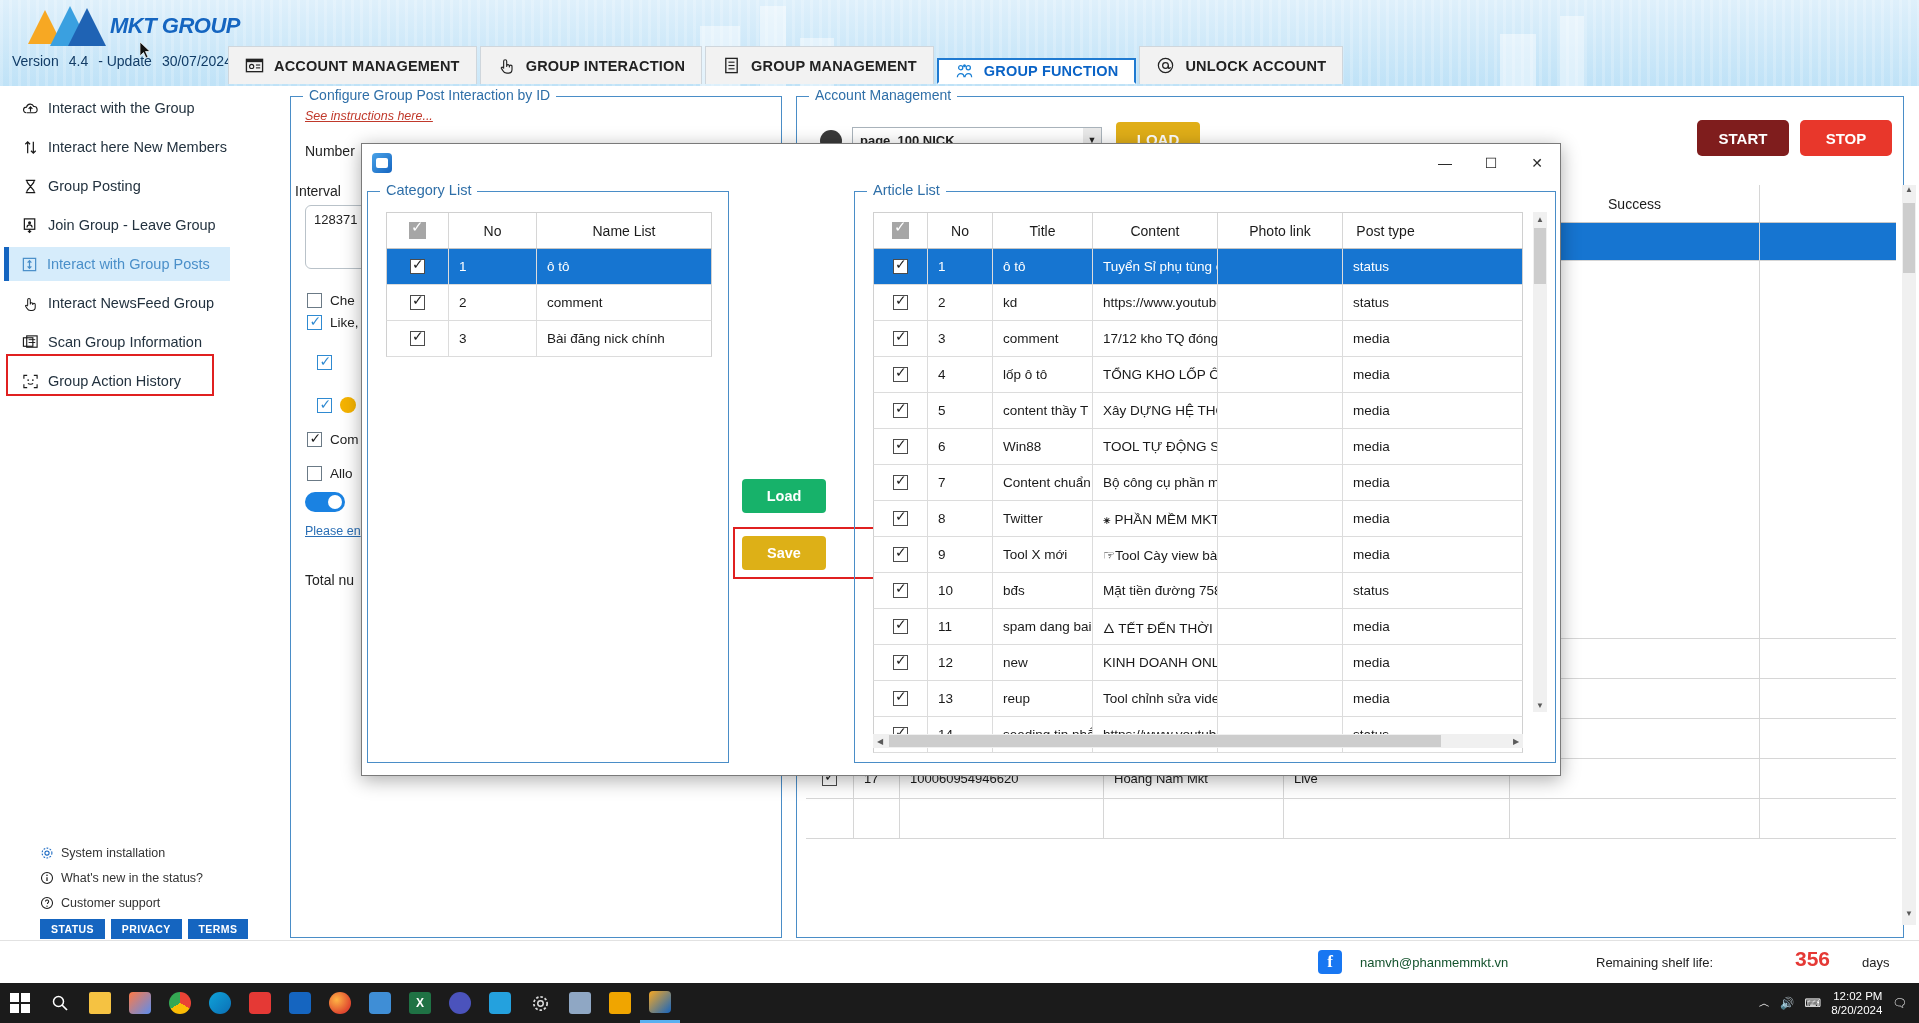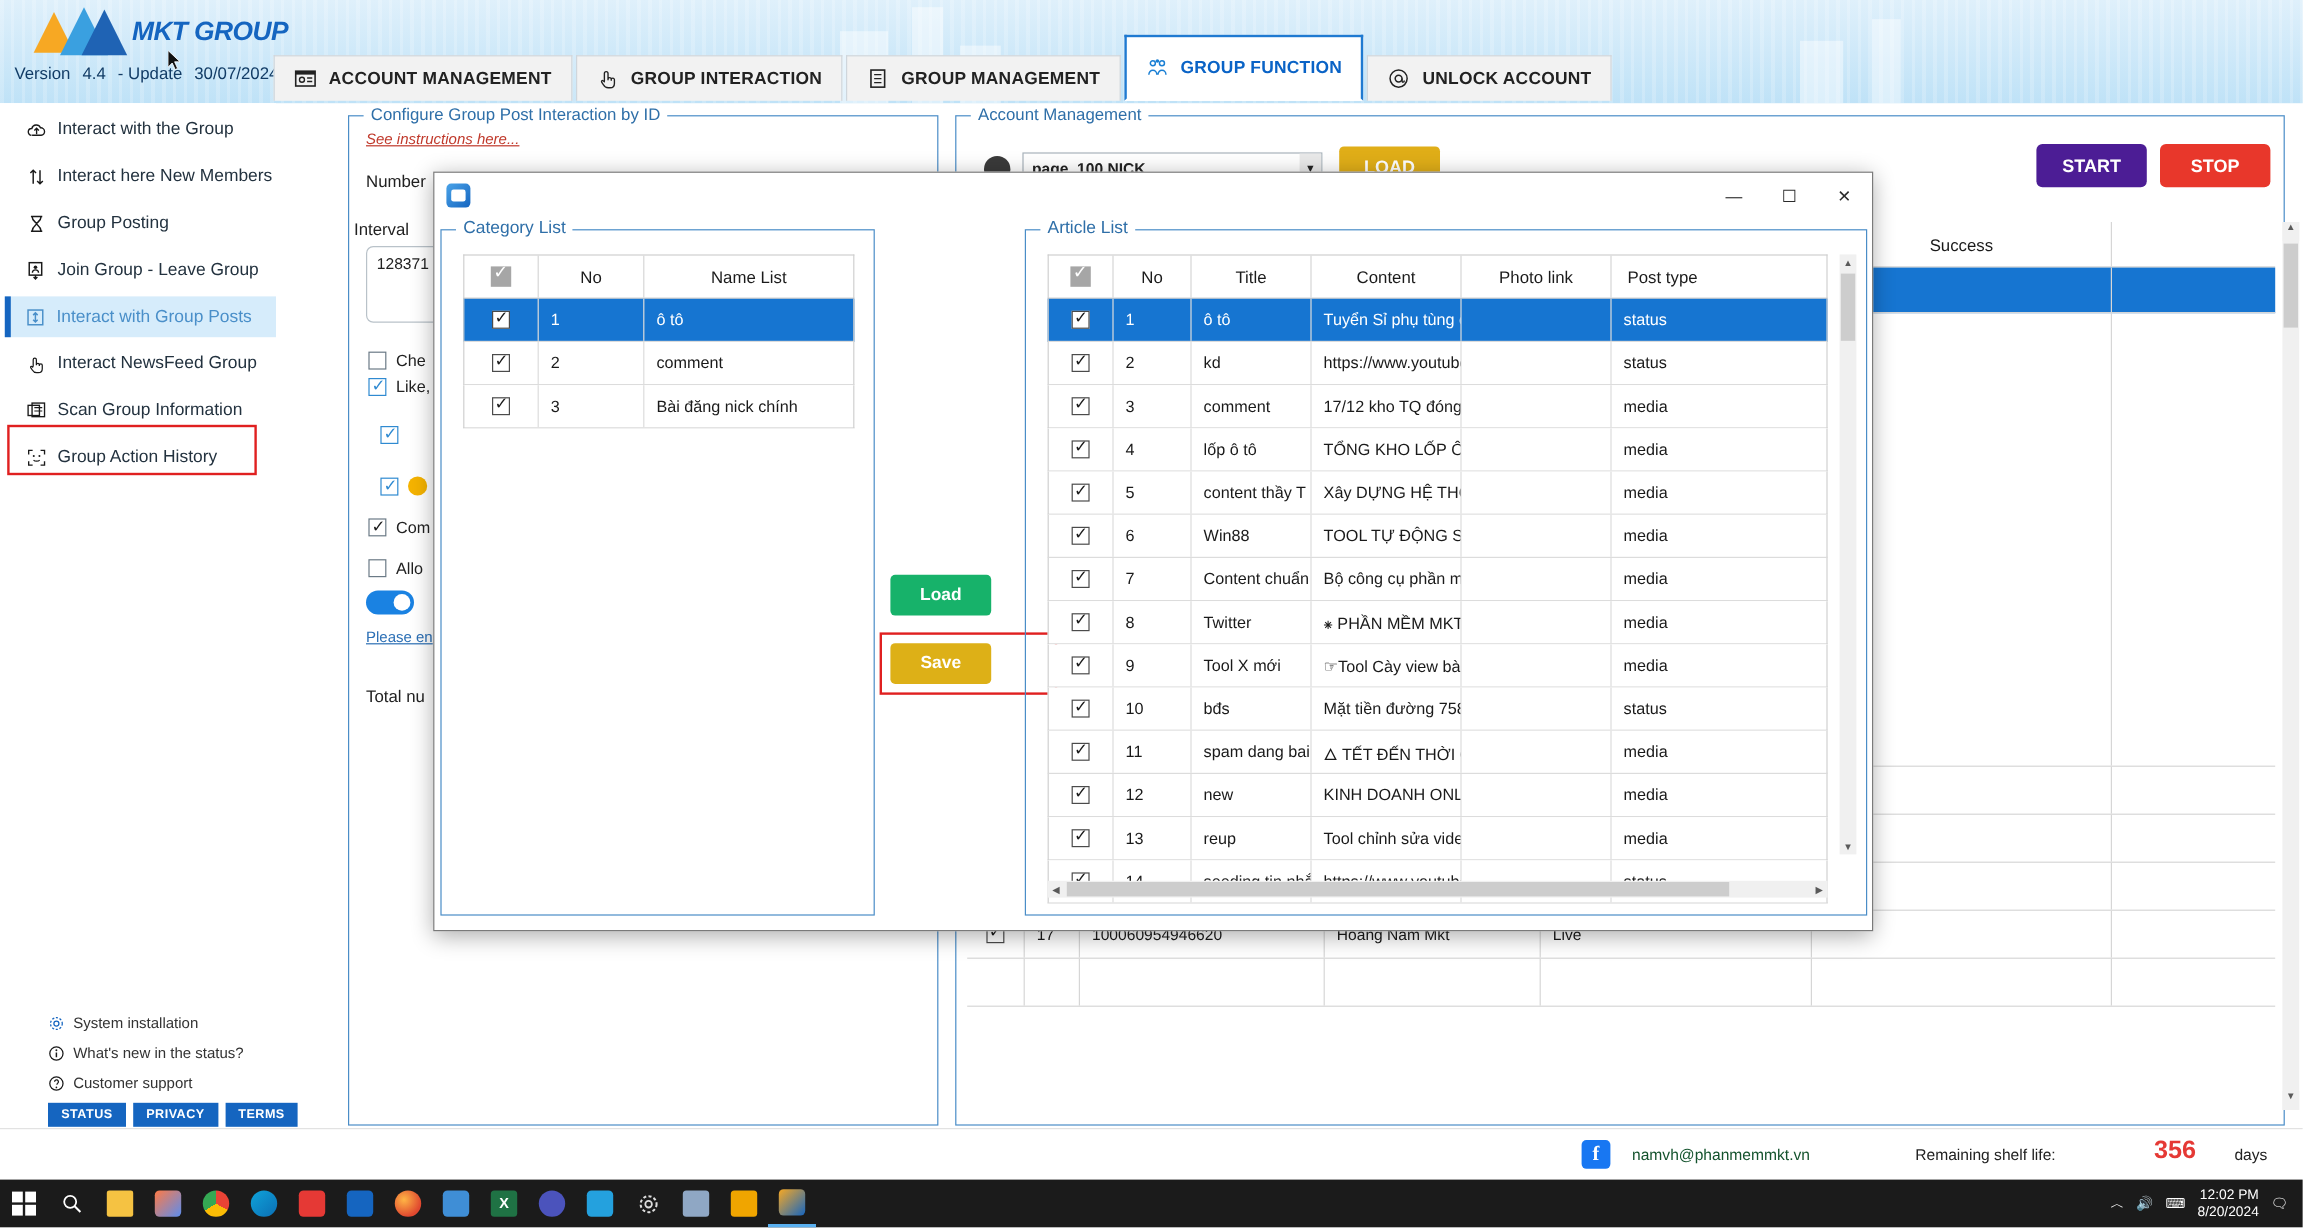--- a/index.html
+++ b/index.html
@@ -40,21 +40,21 @@
 
   
   .tabs { position:absolute; left:228px; top:36px; display:flex; align-items:flex-end; height:48px; }
   .tab {
     display:flex; align-items:center; gap:10px;
     height:38px; padding: 0 16px;
     background:#f2f2f2; border:1px solid #cfd6dc; border-bottom:none;
     font-size:14.5px; font-weight:bold; color:#222; letter-spacing:.2px;
     margin-right:3px; cursor:pointer; white-space:nowrap;
   }
-  .tab.active { background:#fff; color:#0a63c6; border:2px solid #1f7ad1; border-bottom:2px solid #fff; height:55px; }
+  .tab.active { background:#fff; color:#0a63c6; border:2px solid #1f7ad1; border-bottom:2px solid #fff; height:26px; }
   .tab .tico { width:19px; height:19px; display:inline-block; }
 
   
   .sidebar { position:absolute; left:0; top:86px; width:230px; height:852px; background:#fff; }
   .side-item {
     display:flex; align-items:center; gap:9px;
     height:34px; margin: 5px 0 5px 14px; padding-left:8px;
     font-size:14.5px; color:#23323f; cursor:pointer; white-space:nowrap;
   }
   .side-item.active { background:#d6ecfb; color:#4a8fc9; border-left:5px solid #1565c0; margin-left:4px; padding-left:12px; }
@@ -92,21 +92,21 @@
   .toggle:after { content:""; position:absolute; right:3px; top:3px; width:14px; height:14px; border-radius:50%; background:#fff;}
   .link-red { position:absolute; font-size:12.5px; color:#2b6fb5; text-decoration:underline; cursor:pointer;}
 
   .acct-select {
     position:absolute; left:852px; top:127px; width:250px; height:26px;
     border:1px solid #a9b3bb; background:#fff; font-size:13px; color:#222;
     display:flex; align-items:center; padding-left:7px; font-weight:bold;
   }
   .acct-select .arrow { position:absolute; right:0; top:0; width:18px; height:24px; background:#e9e9e9; display:flex; align-items:center; justify-content:center; font-size:9px;}
   .btn-load-top { position:absolute; left:1116px; top:122px; width:84px; height:34px; background:#e0ae18; color:#fff; border:none; font-size:15px; font-weight:bold; border-radius:4px; cursor:pointer;}
-  .btn-start { position:absolute; left:1697px; top:120px; width:92px; height:36px; background:#4c1d95; color:#fff; border:none; border-radius:5px; font-size:15px; font-weight:bold; cursor:pointer;}
+  .btn-start { position:absolute; left:1697px; top:120px; width:92px; height:36px; background:#7f1d1d; color:#fff; border:none; border-radius:5px; font-size:15px; font-weight:bold; cursor:pointer;}
   .btn-stop  { position:absolute; left:1800px; top:120px; width:92px; height:36px; background:#e8372b; color:#fff; border:none; border-radius:5px; font-size:15px; font-weight:bold; cursor:pointer;}
 
   
   .bgtable { position:absolute; left:806px; top:185px; width:1090px; height:740px; font-size:13px; color:#1a1a1a;}
   .bgt-head { display:flex; height:38px; border-bottom:1px solid #c8c8c8;}
   .bgt-head .c { border-right:1px solid #d6d6d6; display:flex; align-items:center; justify-content:center; font-size:14px;}
   .bgt-row { display:flex; height:40px; border-bottom:1px solid #d6d6d6;}
   .bgt-row .c { border-right:1px solid #d6d6d6; display:flex; align-items:center; padding-left:10px;}
   .bgt-row.sel { background:#1675d1; color:#fff;}
   .c1 {width:48px; justify-content:center; padding-left:0 !important;}

